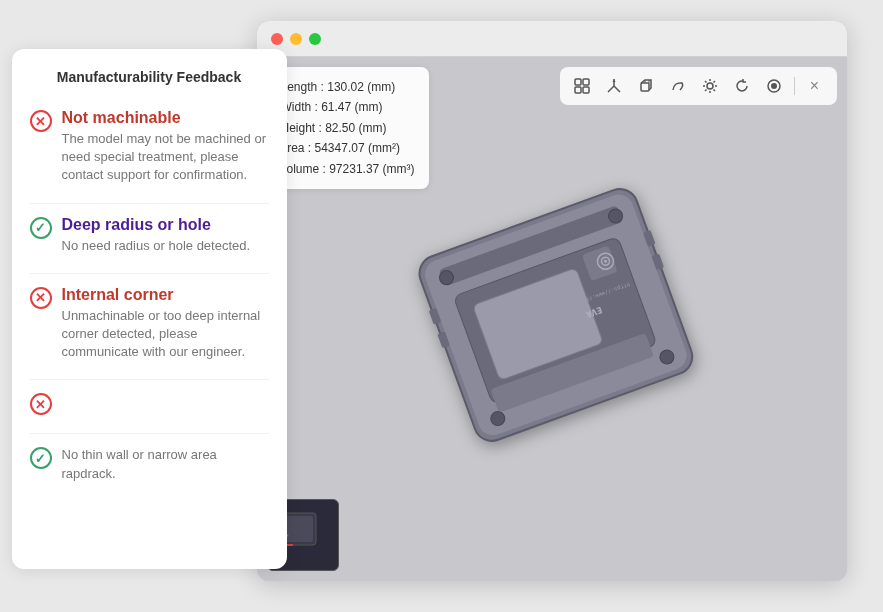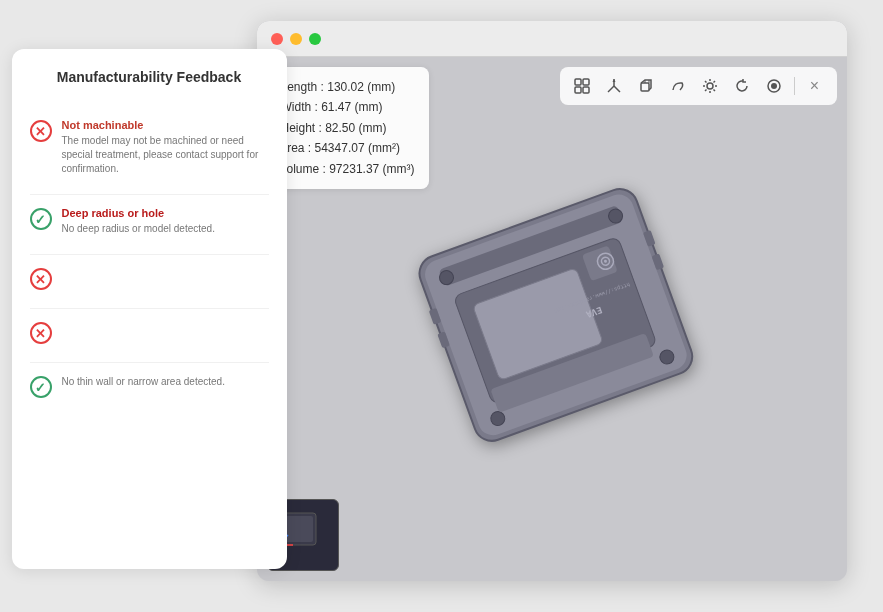--- a/index.html
+++ b/index.html
@@ -34,21 +34,21 @@
       position: relative;
       z-index: 2;
       margin-top: 28px;
     }
 
     .panel-title {
       text-align: center;
       font-size: 14px;
       font-weight: 600;
       color: #333;
-      margin-bottom: 34px;
+      margin-bottom: 24px;
     }
 
     .feedback-item {
       display: flex;
       align-items: flex-start;
       gap: 10px;
       margin-bottom: 18px;
     }
 
     .feedback-icon {
@@ -70,31 +70,31 @@
     }
 
     .feedback-icon.success {
       border: 2px solid #38a169;
       color: #38a169;
     }
 
     .feedback-content {}
 
     .feedback-title {
-      font-size: 11px;
+      font-size: 16px;
       font-weight: 700;
       color: #222;
       margin-bottom: 3px;
     }
 
     .feedback-title.error { color: #c0392b; }
-    .feedback-title.success { color: #b91c1c; }
+    .feedback-title.success { color: #4c1d95; }
 
     .feedback-desc {
-      font-size: 10px;
+      font-size: 13px;
       color: #777;
       line-height: 1.4;
     }
 
     .divider {
       height: 1px;
       background: #f0f0f0;
       margin: 12px 0;
     }
 
@@ -233,38 +233,42 @@
       <div class="feedback-content">
         <div class="feedback-title error">Not machinable</div>
         <div class="feedback-desc">The model may not be machined or need special treatment, please contact support for confirmation.</div>
       </div>
     </div>
         <div class="divider"></div>
         <div class="feedback-item">
       <div class="feedback-icon success">✓</div>
       <div class="feedback-content">
         <div class="feedback-title success">Deep radius or hole</div>
-        <div class="feedback-desc">No deep radius or model detected.</div>
-      </div>
-    </div>
-        <div class="divider"></div>
-        <div class="feedback-item">
-      <div class="feedback-icon error">✕</div>
+        <div class="feedback-desc">No need radius or hole detected.</div>
+      </div>
     </div>
         <div class="divider"></div>
         <div class="feedback-item">
       <div class="feedback-icon error">✕</div>
       <div class="feedback-content">
+        <div class="feedback-title error">Internal corner</div>
+        <div class="feedback-desc">Unmachinable or too deep internal corner detected, please communicate with our engineer.</div>
+      </div>
+    </div>
+        <div class="divider"></div>
+        <div class="feedback-item">
+      <div class="feedback-icon error">✕</div>
+      <div class="feedback-content">
       </div>
     </div>
         <div class="divider"></div>
         <div class="feedback-item">
       <div class="feedback-icon success">✓</div>
       <div class="feedback-content">
-        <div class="feedback-desc">No thin wall or narrow area detected.</div>
+        <div class="feedback-desc">No thin wall or narrow area rapdrack.</div>
       </div>
     </div>
       </div>
   </div>
 
   <div class="mac-window">
 
     <div class="mac-titlebar">
       <div class="traffic-lights">
         <div class="tl red"></div>

